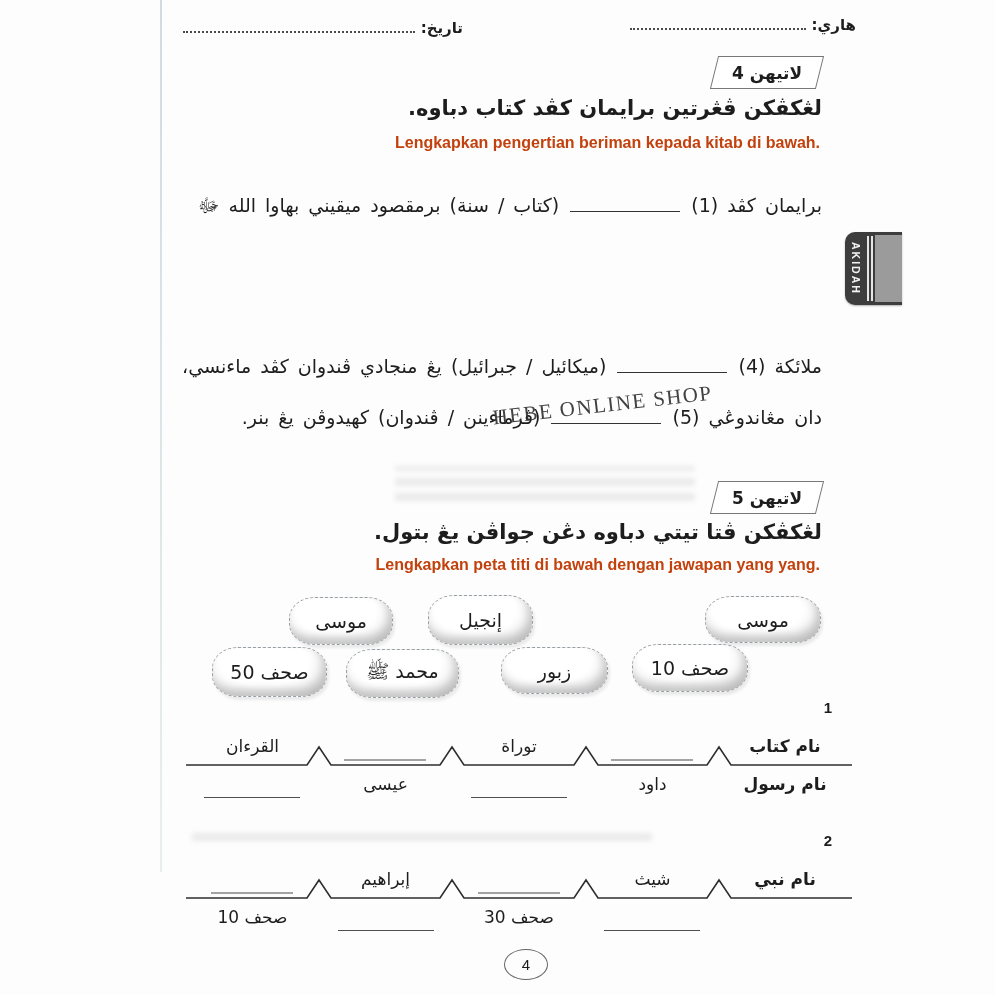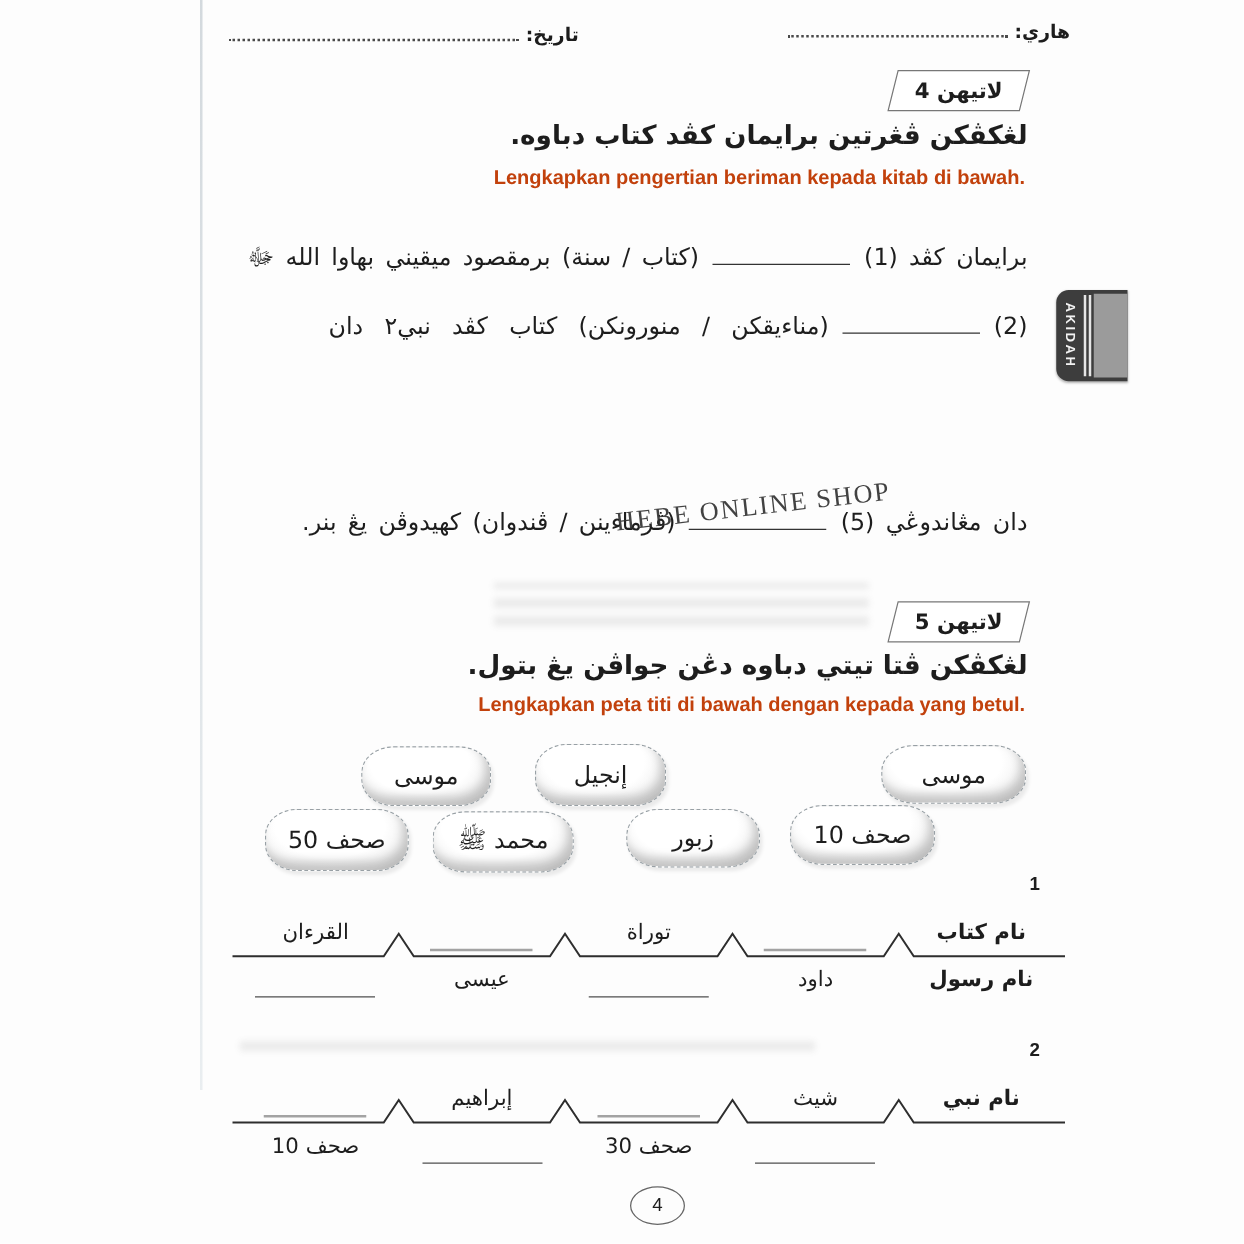--- a/index.html
+++ b/index.html
@@ -115,42 +115,43 @@
   </div>
   <div class="jawi-instr" id="jawi1">لڠكڤكن ڤڠرتين برايمان كڤد كتاب دباوه.</div>
   <div class="rumi-instr" id="rumi1">Lengkapkan pengertian beriman kepada kitab di bawah.</div>
 
   <div class="item" id="item1">
     <span class="pre">برايمان كڤد</span>
     <span class="num">(1)</span>
     <span class="blank"></span>
     <span class="post">(كتاب / سنة) برمقصود ميقيني بهاوا الله ﷻ</span>
   </div>
-  <div class="item" id="item2">
-    <span class="num">(2)</span>
+  <div class="item" id="item4">
+    <span class="pre">ملائكة</span>
+    <span class="num">(4)</span>
     <span class="blank"></span>
-    <span class="post">(مناءيقكن / منورونكن) كتاب كڤد نبي٢ دان</span>
+    <span class="post">(ميكائيل / جبرائيل) يڠ منجادي ڤندوان كڤد ماءنسي،</span>
   </div>
   <div class="item" id="item5">
     <span class="pre">دان مڠاندوڠي</span>
     <span class="num">(5)</span>
     <span class="blank"></span>
     <span class="post">(ڤرماءينن / ڤندوان) كهيدوڤن يڠ بنر.</span>
   </div>
 
   <div class="watermark">HEBE ONLINE SHOP</div>
 
   <div class="ghost" id="ghost1"></div>
   <div class="ghost" id="ghost2"></div>
 
   <div class="badge" id="badge5">
     <span>لاتيهن 5</span>
   </div>
   <div class="jawi-instr" id="jawi2">لڠكڤكن ڤتا تيتي دباوه دڠن جواڤن يڠ بتول.</div>
-  <div class="rumi-instr" id="rumi2">Lengkapkan peta titi di bawah dengan kepada yang betul.</div>
+  <div class="rumi-instr" id="rumi2">Lengkapkan peta titi di bawah dengan jawapan yang yang.</div>
 
   <div class="bubble" id="b1">موسى</div>
   <div class="bubble" id="b2">إنجيل</div>
   <div class="bubble" id="b4">موسى</div>
   <div class="bubble num" id="b5">50 صحف</div>
   <div class="bubble" id="b6">محمد ﷺ</div>
   <div class="bubble" id="b7">زبور</div>
   <div class="bubble num" id="b8">10 صحف</div>
 
   <div class="map" id="map1">

